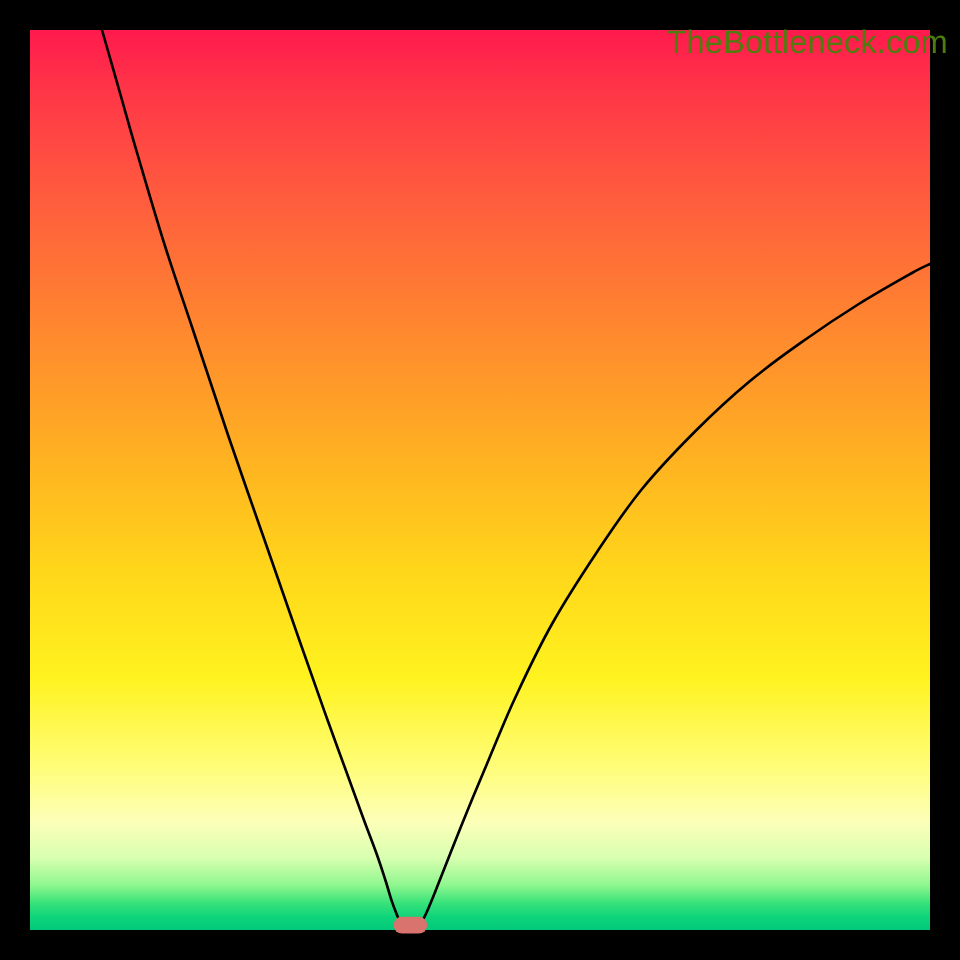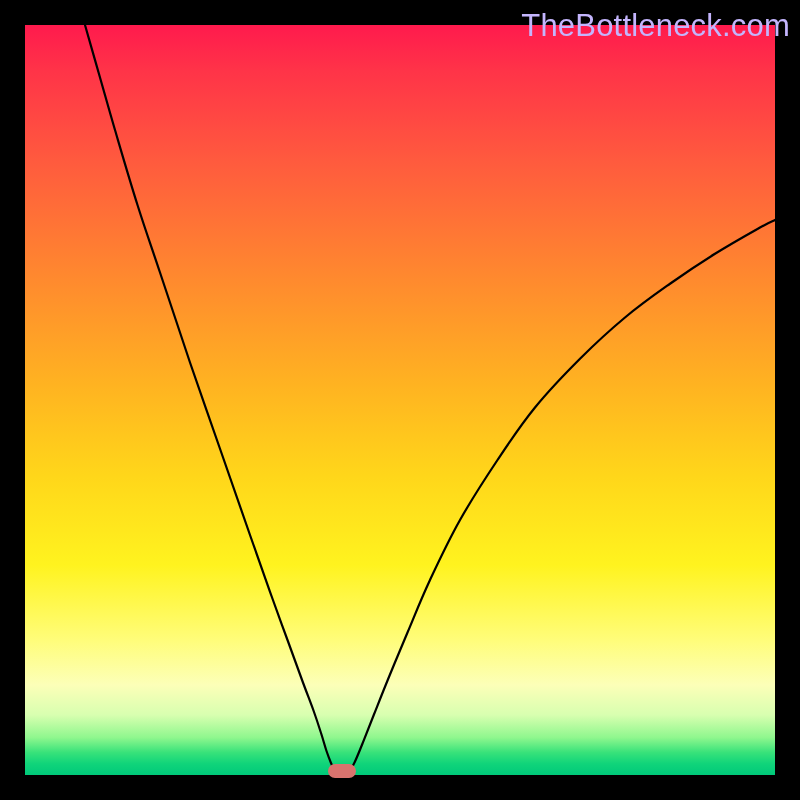--- a/index.html
+++ b/index.html
@@ -35,24 +35,24 @@
       #fcffb8 88%,
       #d8ffb0 92%,
       #8ff78e 95%,
       #38e27a 97%,
       #10d47a 98.5%,
       #00c97a 100%
     );
   }
   .watermark {
     position: absolute;
-    top: 8px;
+    top: 20px;
     right: 10px;
-    color: #c4b5fd;
-    font-size: 31px;
+    color: #4d7c0f;
+    font-size: 27px;
     font-weight: 400;
     letter-spacing: 0.2px;
     user-select: none;
   }
   svg.curve {
     position: absolute;
     inset: 0;
     width: 100%;
     height: 100%;
     overflow: visible;

